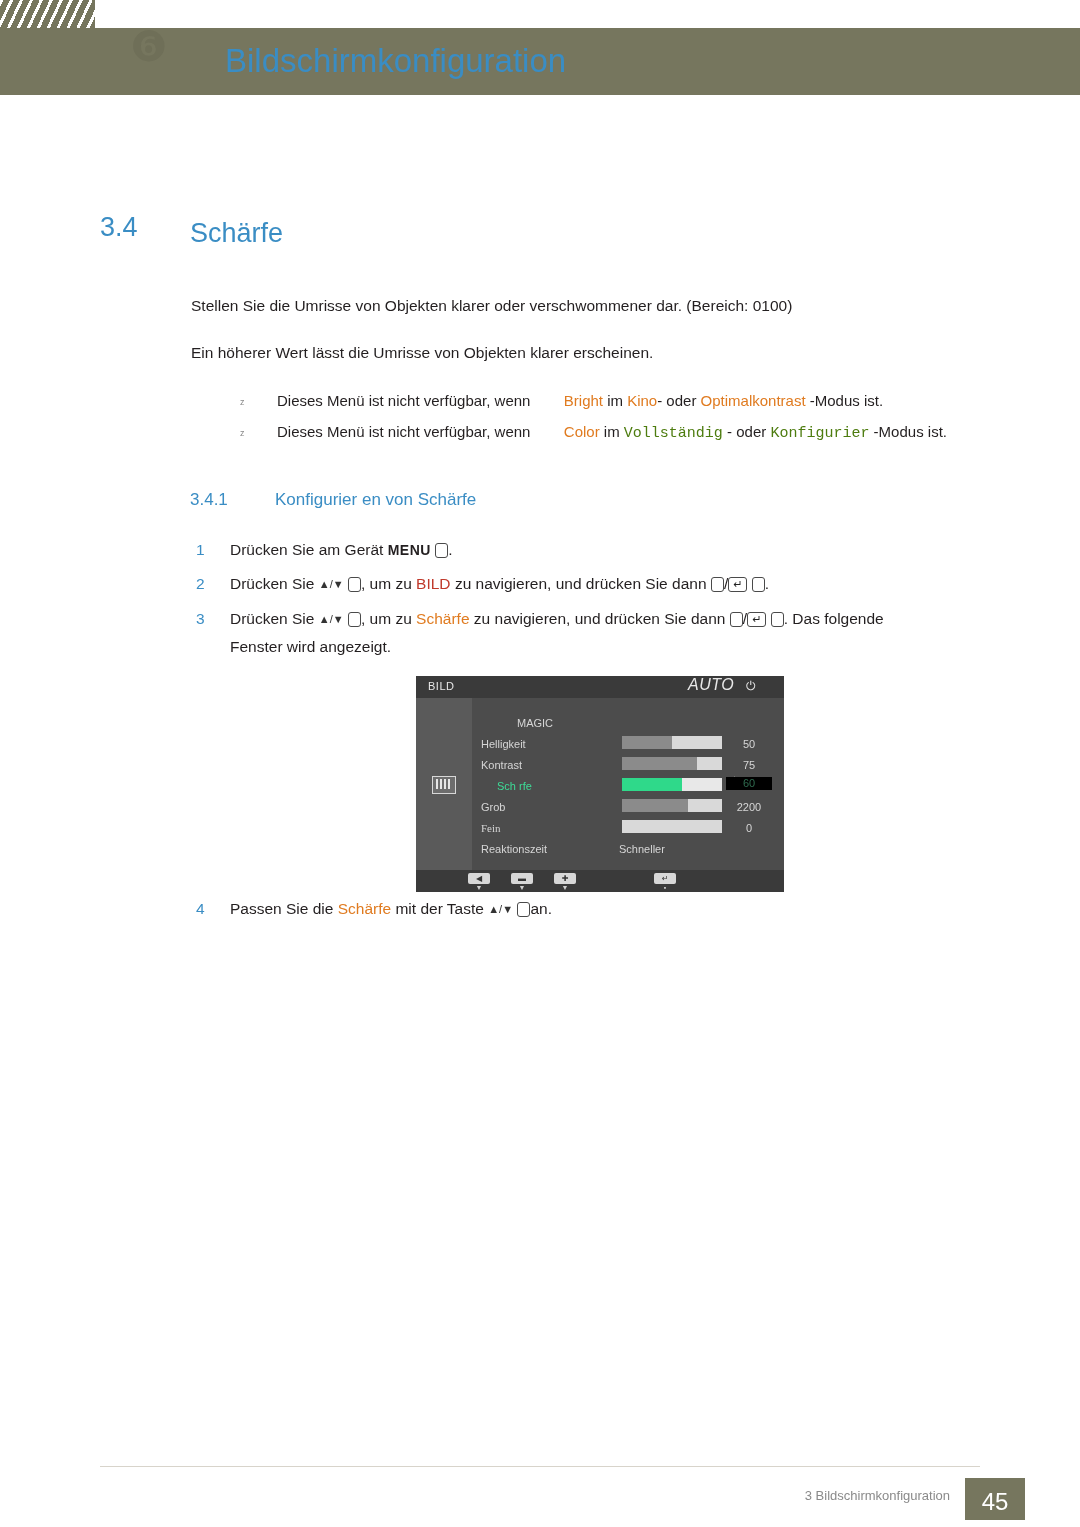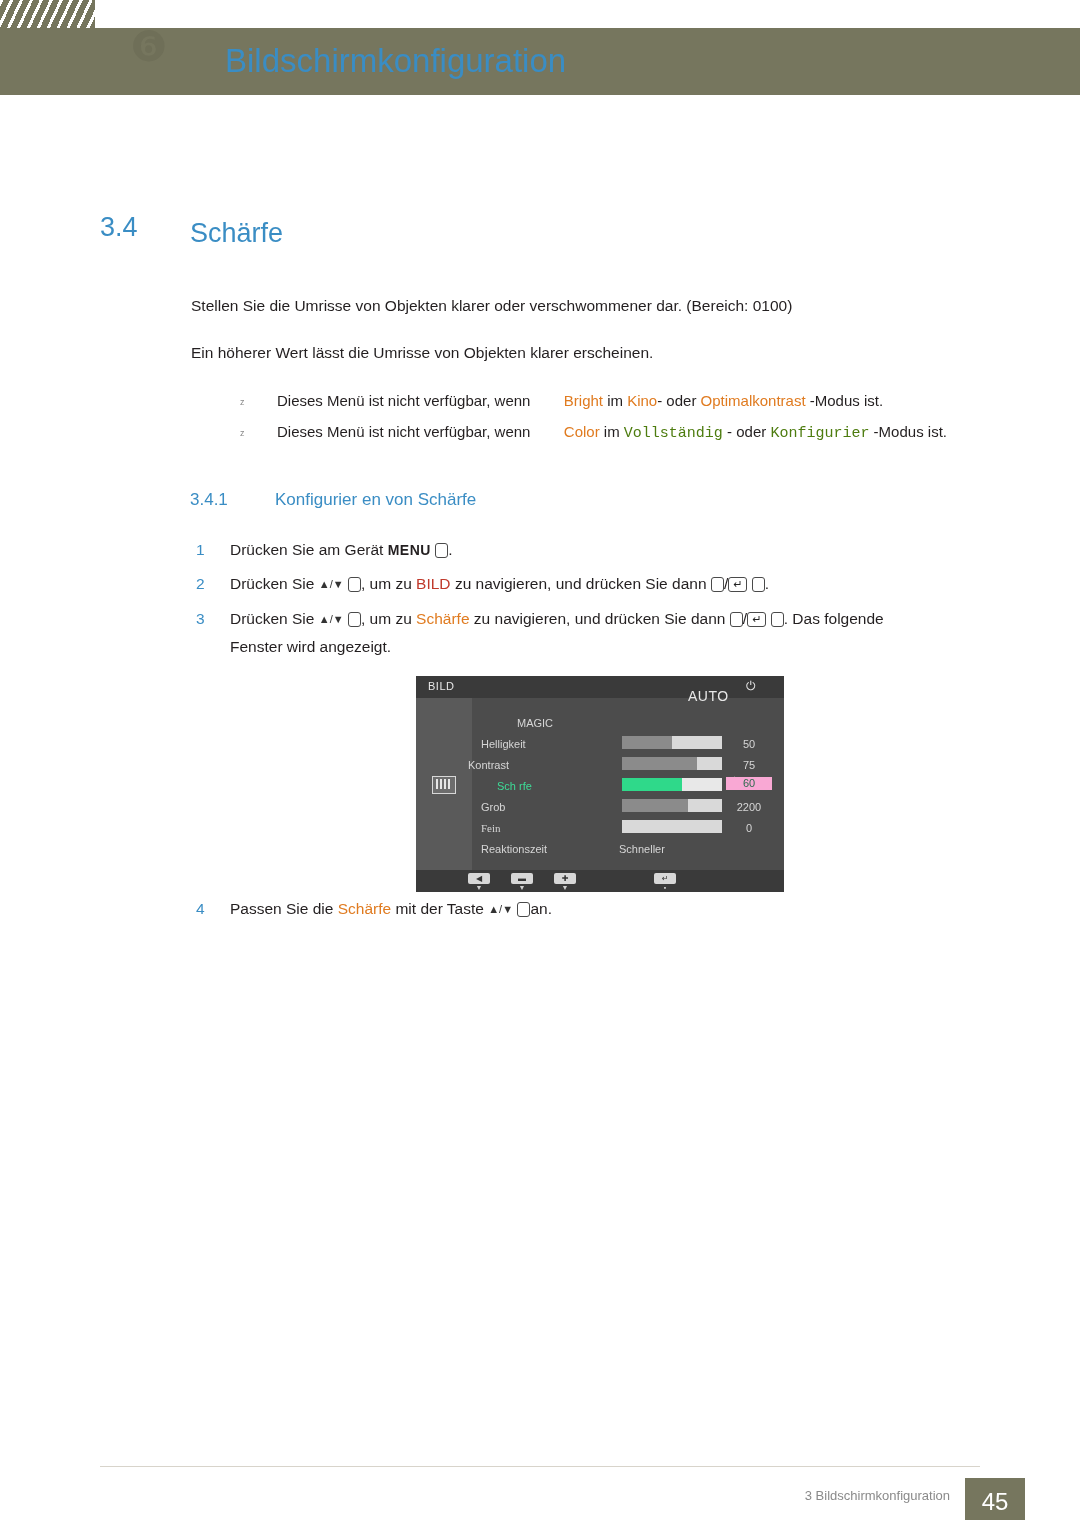--- a/index.html
+++ b/index.html
@@ -124,21 +124,21 @@
     position:absolute;left:0;top:194px;width:368px;height:22px;background:#3a3a3a;
   }
   .fbtn{
     position:absolute;top:3px;width:22px;height:11px;background:#d7d7d7;border-radius:2px;
     font-size:8px;color:#333;text-align:center;line-height:11px;
   }
   .fsub{
     position:absolute;top:14px;width:22px;text-align:center;font-size:7px;color:#cfcfcf;
   }
   .fauto{
-    position:absolute;top:12px;font-size:14px;color:#e8e8e8;letter-spacing:0.5px;
+    position:absolute;top:0;font-size:16px;color:#e8e8e8;letter-spacing:0.5px;font-style:italic;
   }
   .fpow{
     position:absolute;top:3px;font-size:12px;color:#e8e8e8;
   }
 
   
   .footer-line{
     position:absolute;left:100px;top:1466px;width:880px;height:1px;background:#d8d4cb;
   }
   .footer-txt{
@@ -239,31 +239,31 @@
 
   <div class="osd-row-label" style="left:65px;top:41px;padding-left:36px;">MAGIC</div>
   <div class="osd-arrow">▶</div>
 
   <div class="osd-row-label" style="left:65px;top:62px;">Helligkeit</div>
   <div class="osd-bar-bg" style="left:206px;top:60px;width:100px;">
     <div class="osd-bar-fill" style="left:0;top:0;width:50px;"></div>
   </div>
   <div class="osd-val" style="left:312px;top:62px;">50</div>
 
-  <div class="osd-row-label" style="left:52px;top:83px;">Kontrast</div>
+  <div class="osd-row-label" style="left:65px;top:83px;">Kontrast</div>
   <div class="osd-bar-bg" style="left:206px;top:81px;width:100px;">
     <div class="osd-bar-fill" style="left:0;top:0;width:75px;"></div>
   </div>
   <div class="osd-val" style="left:312px;top:83px;">75</div>
 
   <div class="osd-row-label sel" style="left:65px;top:104px;">Sch rfe</div>
   <div class="osd-bar-bg" style="left:206px;top:102px;width:100px;background:#e8e8e8;">
     <div class="osd-bar-fill green" style="left:0;top:0;width:60px;"></div>
   </div>
-  <div class="osd-val sel" style="left:310px;top:101px;width:46px;height:13px;line-height:13px;background:#f9a8d4;">60</div>
+  <div class="osd-val sel" style="left:310px;top:101px;width:46px;height:13px;line-height:13px;background:#000000;">60</div>
 
   <div class="osd-row-label" style="left:65px;top:125px;text-align:center;">Grob</div>
   <div class="osd-bar-bg" style="left:206px;top:123px;width:100px;">
     <div class="osd-bar-fill" style="left:0;top:0;width:66px;"></div>
   </div>
   <div class="osd-val" style="left:312px;top:125px;">2200</div>
 
   <div class="osd-row-label" style="left:65px;top:146px;font-family:Liberation Serif, serif;">Fein</div>
   <div class="osd-bar-bg" style="left:206px;top:144px;width:100px;">
     <div class="osd-bar-fill" style="left:0;top:0;width:0px;"></div>

